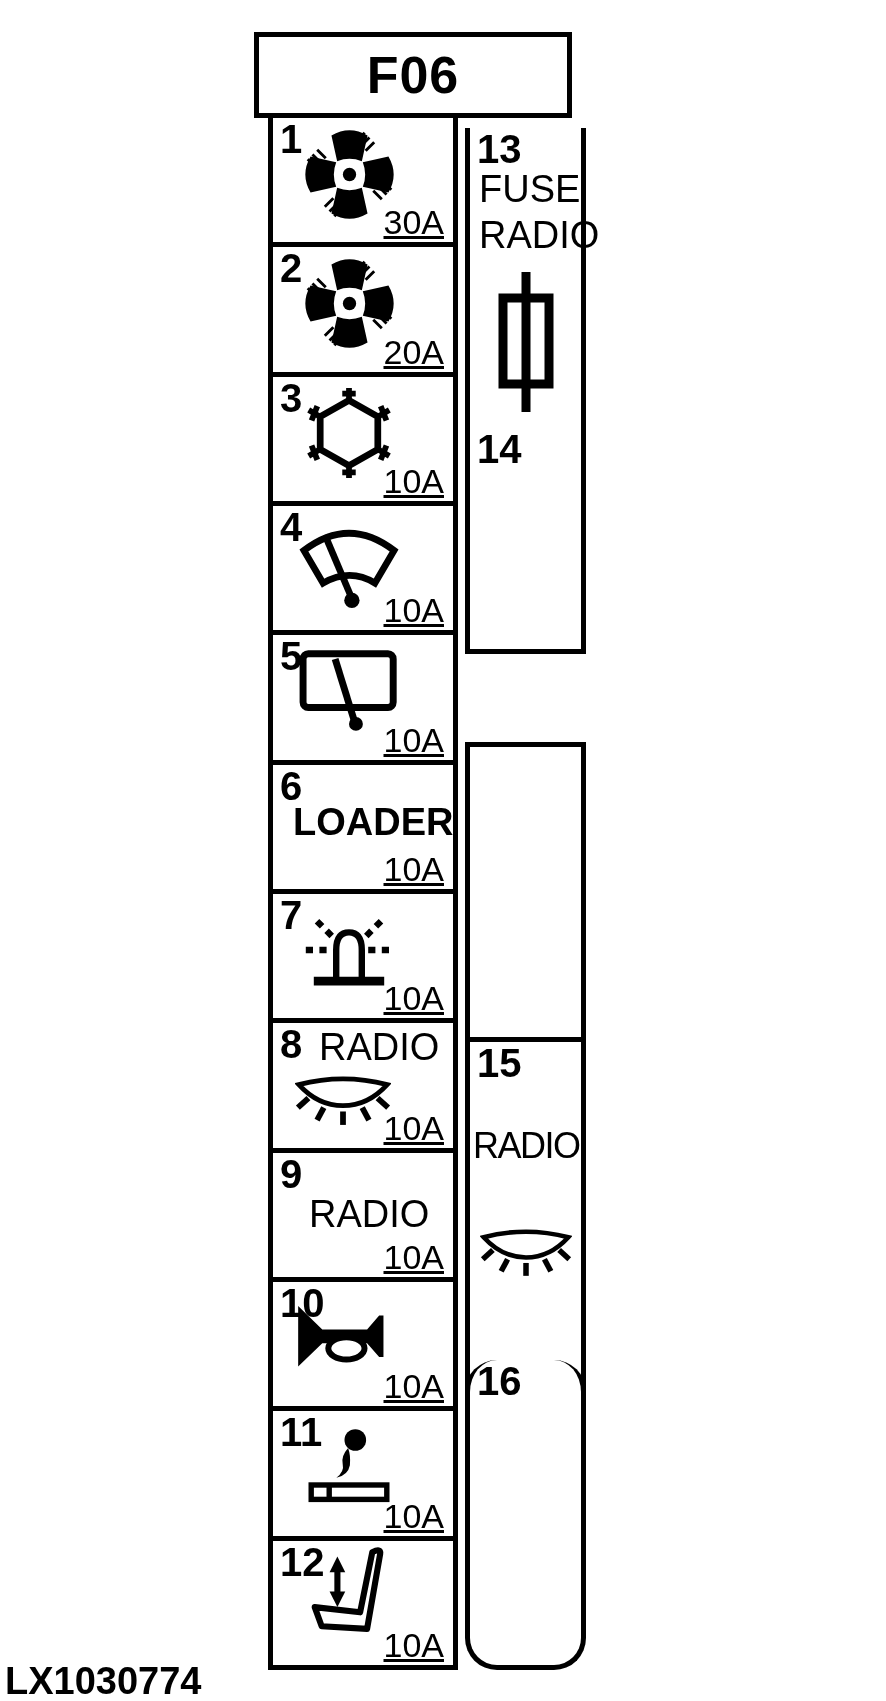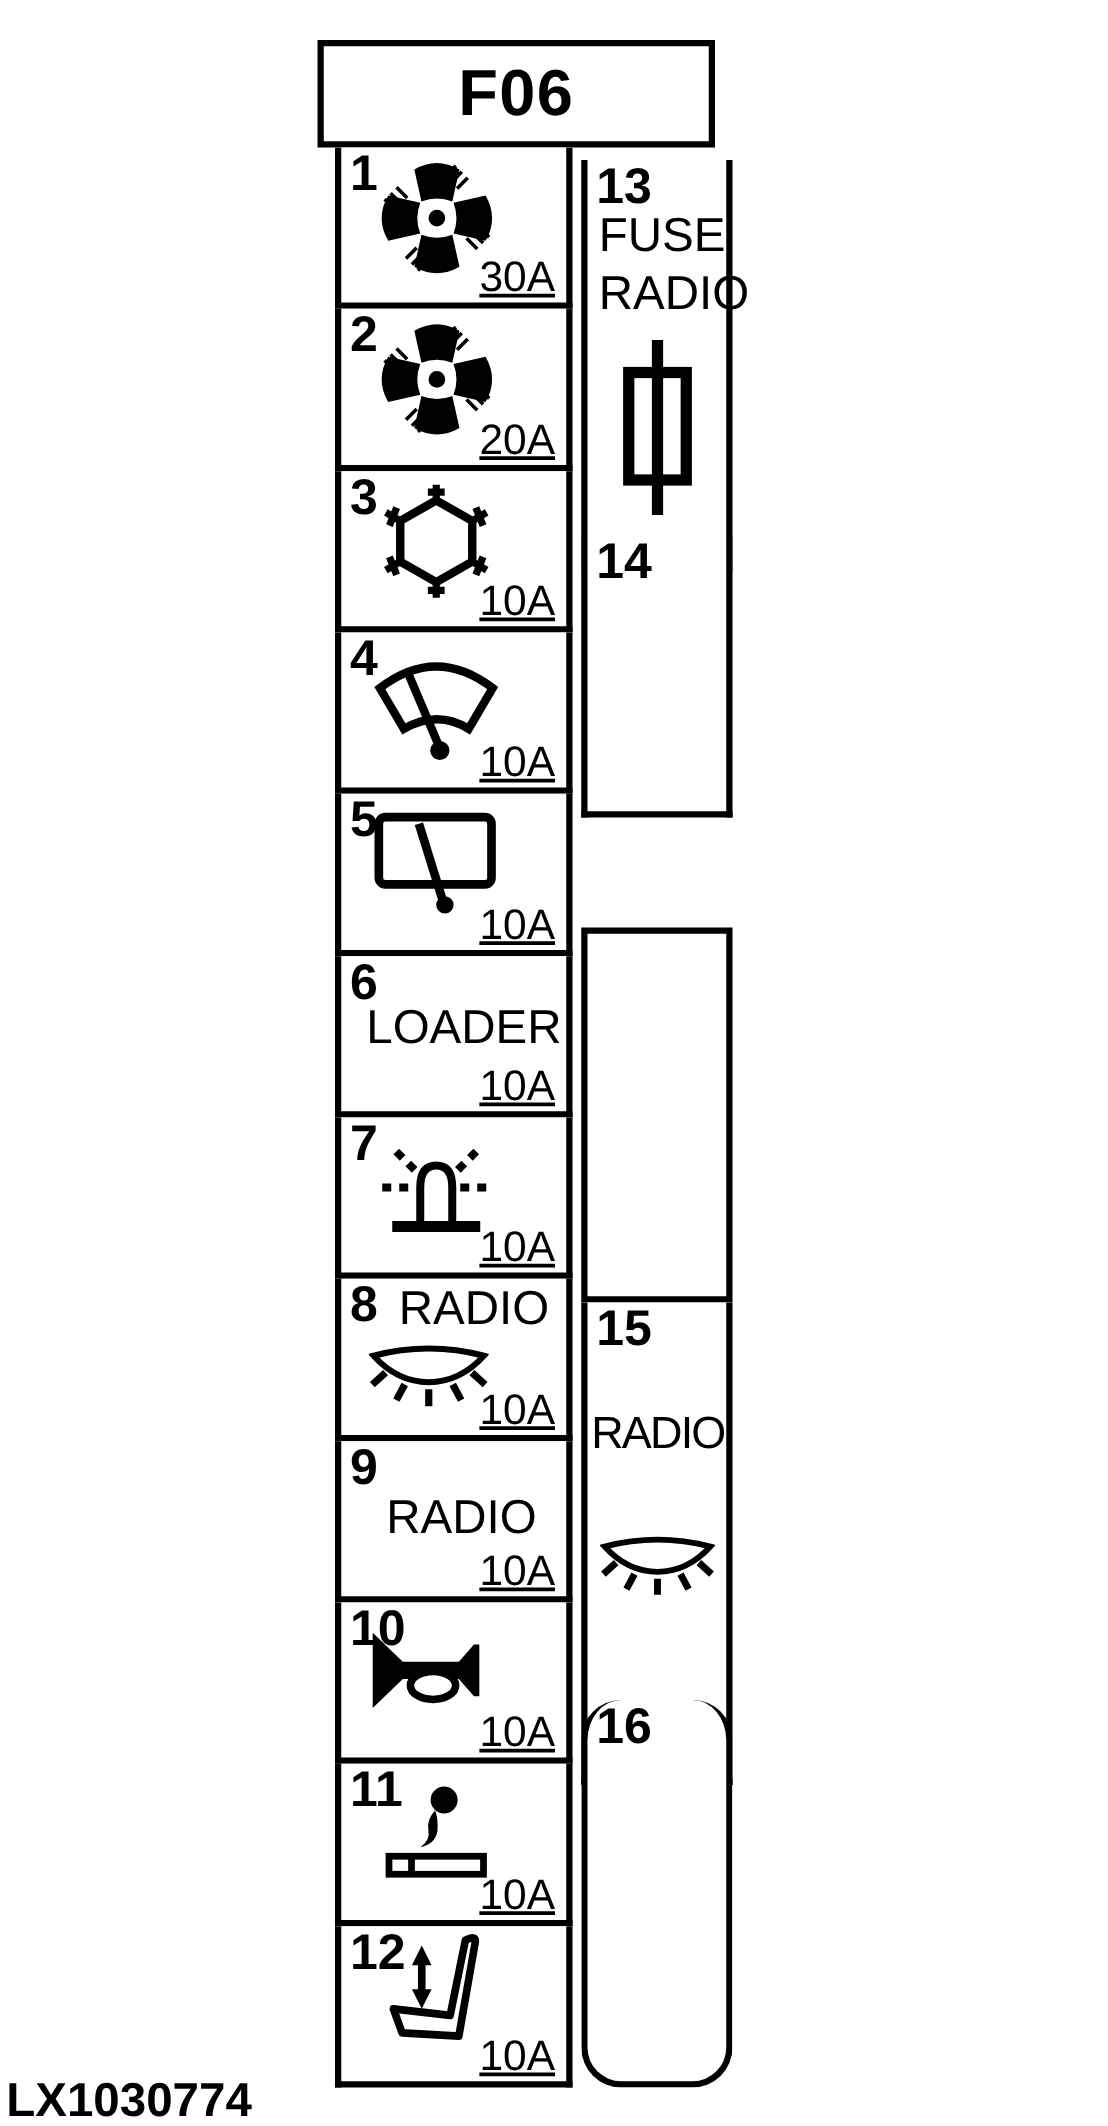--- a/index.html
+++ b/index.html
@@ -41,21 +41,21 @@
   .amp{
     position:absolute;bottom:3px;right:9px;
     font-size:34px;line-height:1;text-decoration:underline;
   }
   .iconwrap{
     position:absolute;left:0;right:0;top:0;bottom:0;
     display:flex;align-items:center;justify-content:center;pointer-events:none;
   }
   .iconwrap svg{transform:translate(-14px,-6px);}
   .label{position:absolute;font-size:38px;line-height:1;}
-  .lbl-loader{left:20px;top:38px;}
+  .lbl-loader{left:20px;top:38px;font-weight:bold;}
   .lbl-radio8{left:46px;top:5px;}
   .lbl-radio9{left:36px;top:42px;}
   .lbl-fuse1{left:9px;top:42px;}
   .lbl-fuse2{left:9px;top:88px;}
   .lbl-radio15{left:3px;top:86px;font-size:36px;letter-spacing:-1.5px;}
   .icon-abs{position:absolute;}
   .illum8{left:22px;top:46px;}
   .fusetest{left:50%;top:144px;transform:translateX(-50%);}
   .illum15{left:50%;top:180px;transform:translateX(-50%);}
   .fig-code{

